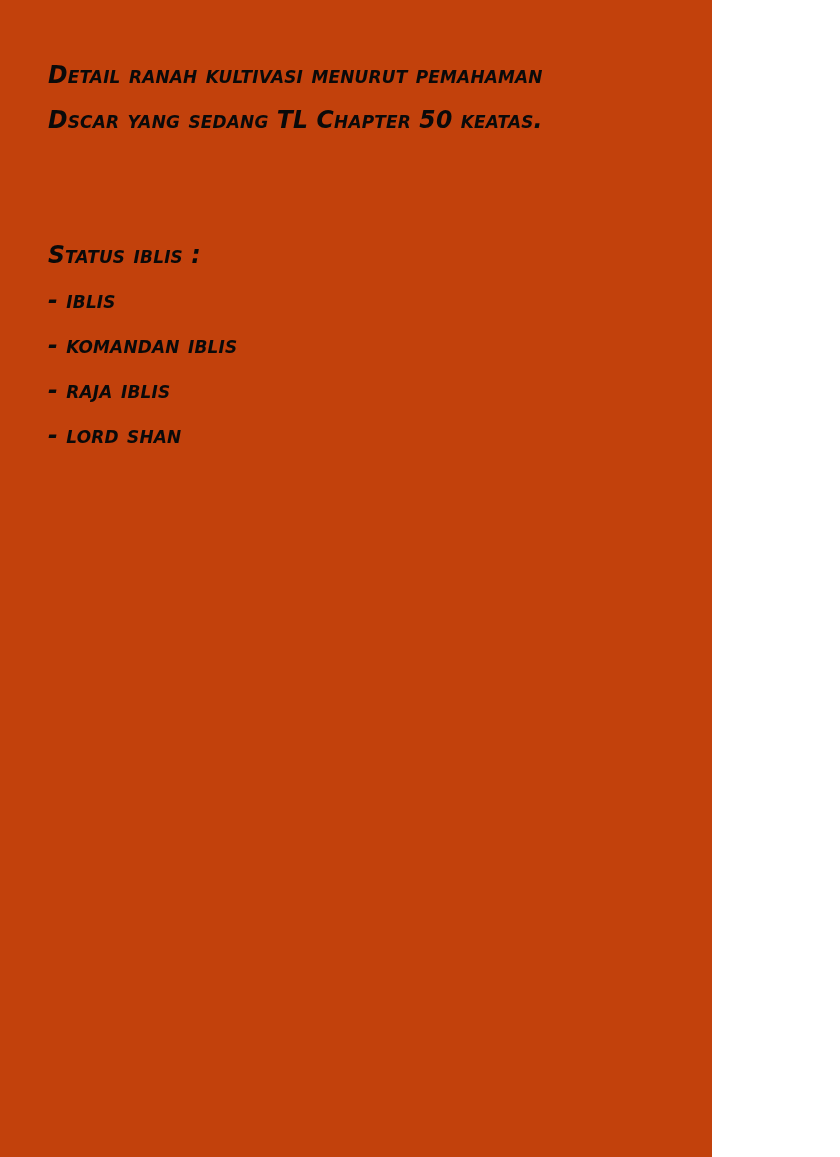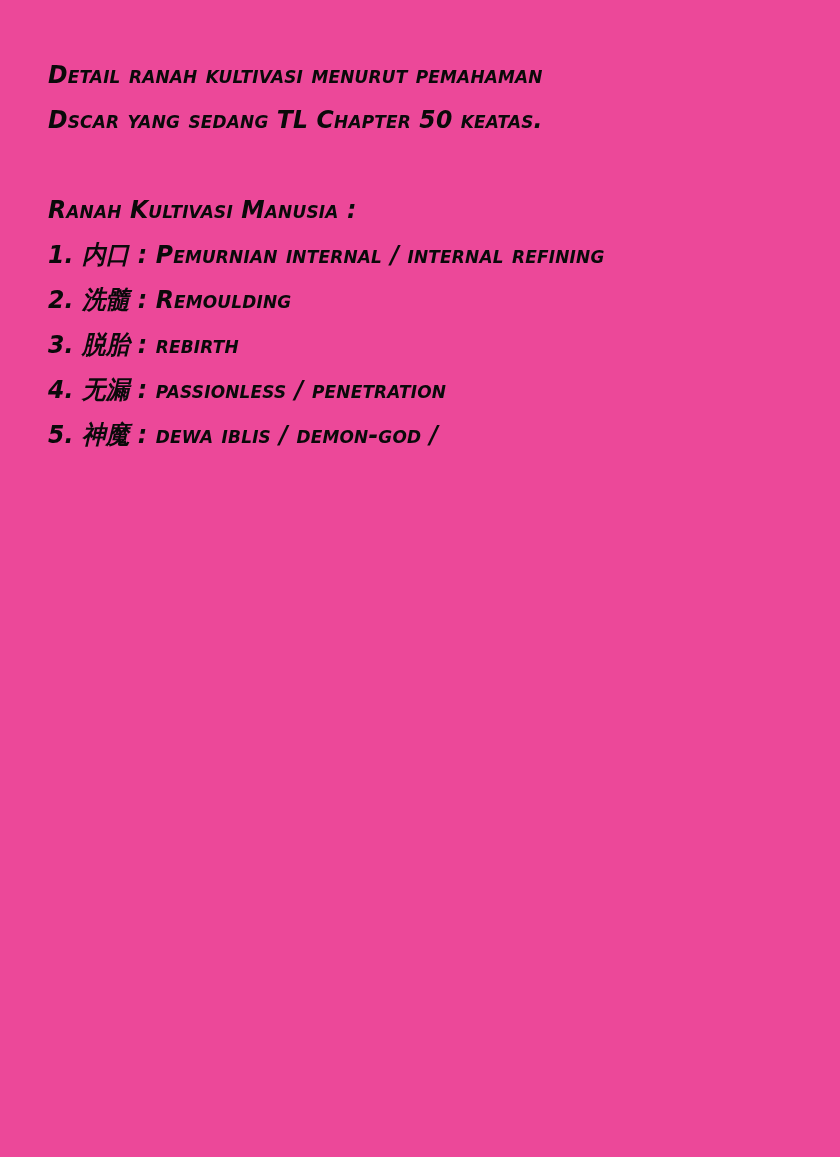--- a/index.html
+++ b/index.html
@@ -9,23 +9,23 @@
   }
   body {
     width: 840px;
     height: 1157px;
     overflow: hidden;
     font-family: "DejaVu Sans", sans-serif;
     color: #000000;
   }
   .page {
     position: relative;
-    width: 840px;
+    width: 712px;
     height: 1157px;
-    background: #ec4899;
+    background: #c2410c;
     box-sizing: border-box;
     padding: 52px 48px 0 48px;
   }
   .note-line {
     font-family: "DejaVu Sans", sans-serif;
     font-weight: 700;
     font-style: italic;
     font-size: 25px;
     line-height: 45px;
     letter-spacing: 0.2px;
@@ -49,31 +49,30 @@
 
 <div class="page">
 
   <div class="block">
     <div class="note-line small-caps">Detail ranah kultivasi menurut pemahaman</div>
     <div class="note-line small-caps">Dscar yang sedang TL Chapter 50 keatas.</div>
   </div>
 
   <div class="gap"></div>
 
-  <div class="block">
-    <div class="note-line small-caps">Ranah Kultivasi Manusia :</div>
-    <div class="note-line small-caps">1. 内口 : Pemurnian internal / internal refining</div>
-    <div class="note-line small-caps">2. 洗髓 : Remoulding</div>
-    <div class="note-line small-caps">3. 脱胎 : rebirth</div>
-    <div class="note-line small-caps">4. 无漏 : passionless / penetration</div>
-    <div class="note-line small-caps">5. 神魔 : dewa iblis / demon-god /</div>
-  </div>
 
   <div class="gap"></div>
 
+  <div class="block">
+    <div class="note-line small-caps">Status iblis :</div>
+    <div class="note-line small-caps">- iblis</div>
+    <div class="note-line small-caps">- komandan iblis</div>
+    <div class="note-line small-caps">- raja iblis</div>
+    <div class="note-line small-caps">- lord shan</div>
+  </div>
 
   <div class="gap"></div>
 
 
   <div class="gap"></div>
 
 
 </div>
 
 </body></html>

